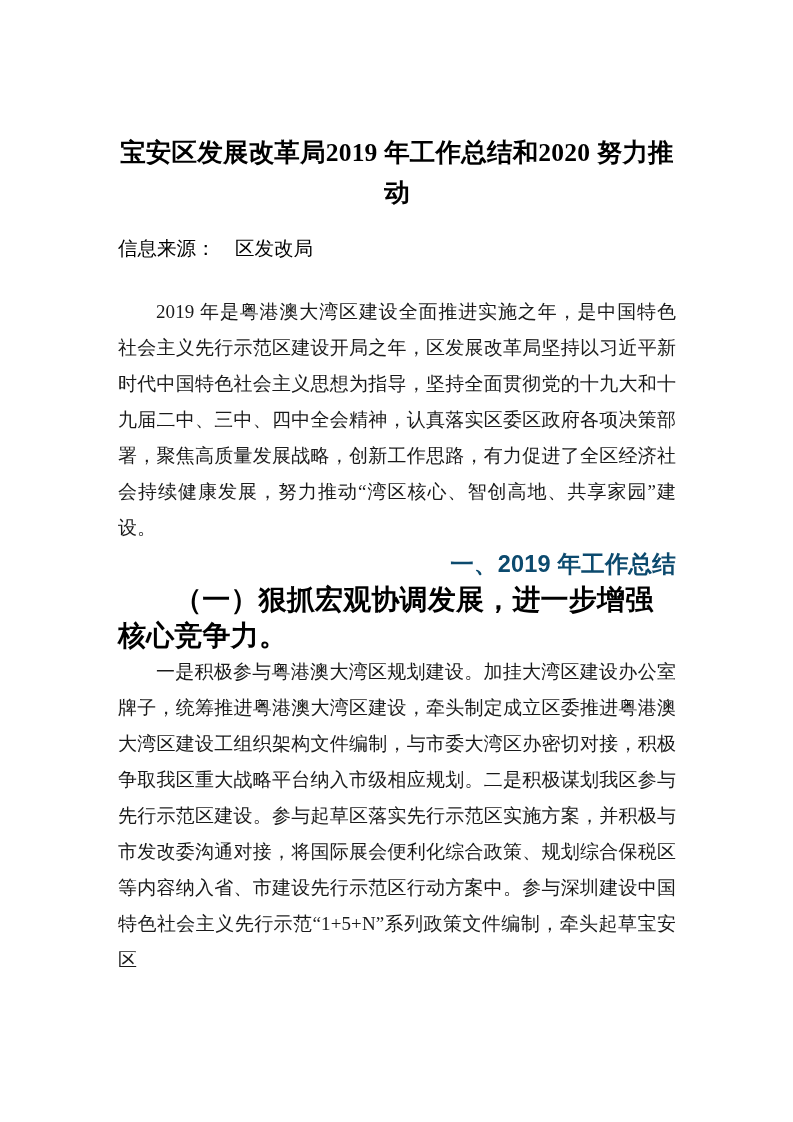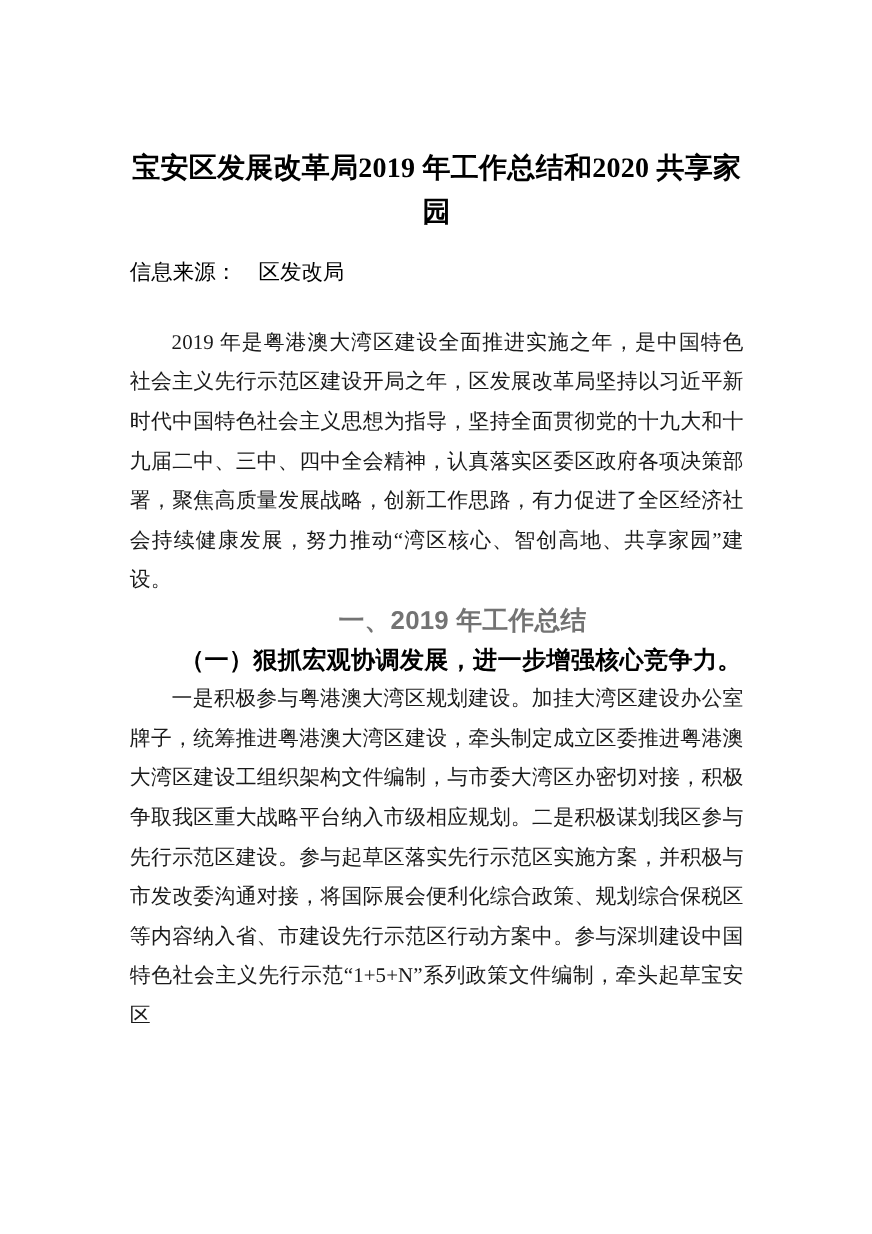--- a/index.html
+++ b/index.html
@@ -75,47 +75,47 @@
     letter-spacing: 0.1px;
     word-break: break-all;
   }
 
   
   p.heading-1 {
     font-family: "Liberation Sans", "DejaVu Sans", sans-serif;
     font-weight: bold;
     font-size: 23.5px;
     line-height: 36px;
-    color: #737373;
+    color: #0c4a6e;
     margin: 0;
-    text-align: center;
+    text-align: right;
     text-indent: 2em;
     letter-spacing: 0.2px;
   }
 
   
   p.heading-2 {
     font-family: "Liberation Serif", "DejaVu Serif", serif;
     font-weight: bold;
-    font-size: 22px;
+    font-size: 28px;
     line-height: 36px;
     color: #000000;
     margin: 0;
-    text-align: center;
+    text-align: left;
     text-indent: 2em;
     letter-spacing: 0.2px;
   }
 </style>
 </head>
 <body>
 
 <div class="page">
   <div class="content">
 
-    <h1 class="doc-title">宝安区发展改革局2019 年工作总结和2020 共享家园</h1>
+    <h1 class="doc-title">宝安区发展改革局2019 年工作总结和2020 努力推动</h1>
 
     <p class="meta-line meta-source">信息来源：　区发改局</p>
 
 
     <div class="body-block">
 
       <p class="para">2019 年是粤港澳大湾区建设全面推进实施之年，是中国特色社会主义先行示范区建设开局之年，区发展改革局坚持以习近平新时代中国特色社会主义思想为指导，坚持全面贯彻党的十九大和十九届二中、三中、四中全会精神，认真落实区委区政府各项决策部署，聚焦高质量发展战略，创新工作思路，有力促进了全区经济社会持续健康发展，努力推动“湾区核心、智创高地、共享家园”建设。</p>
 
       <p class="heading-1">一、2019 年工作总结</p>
 

